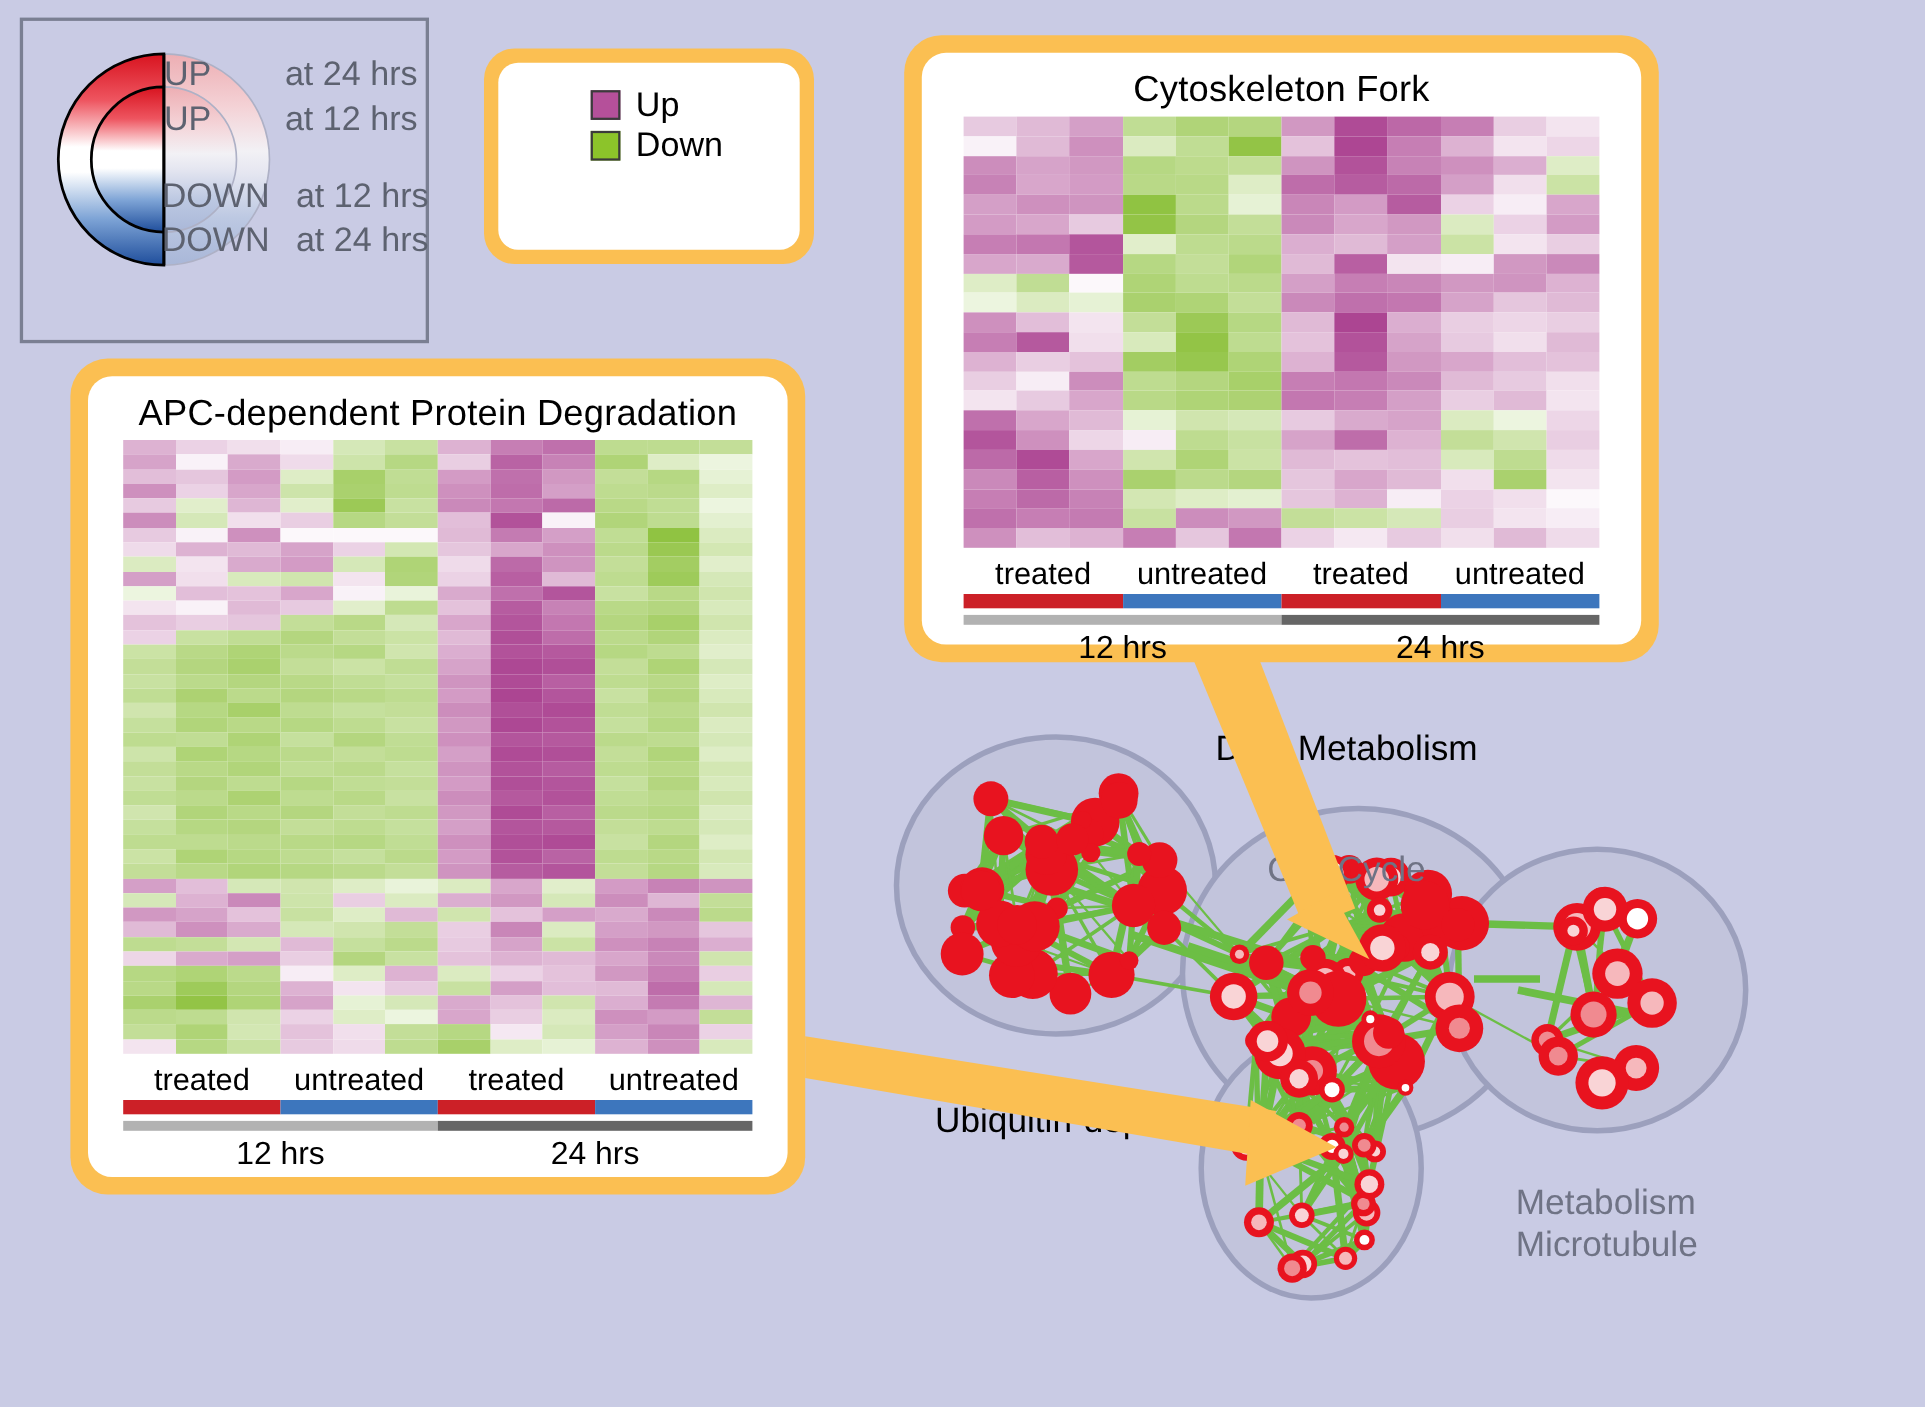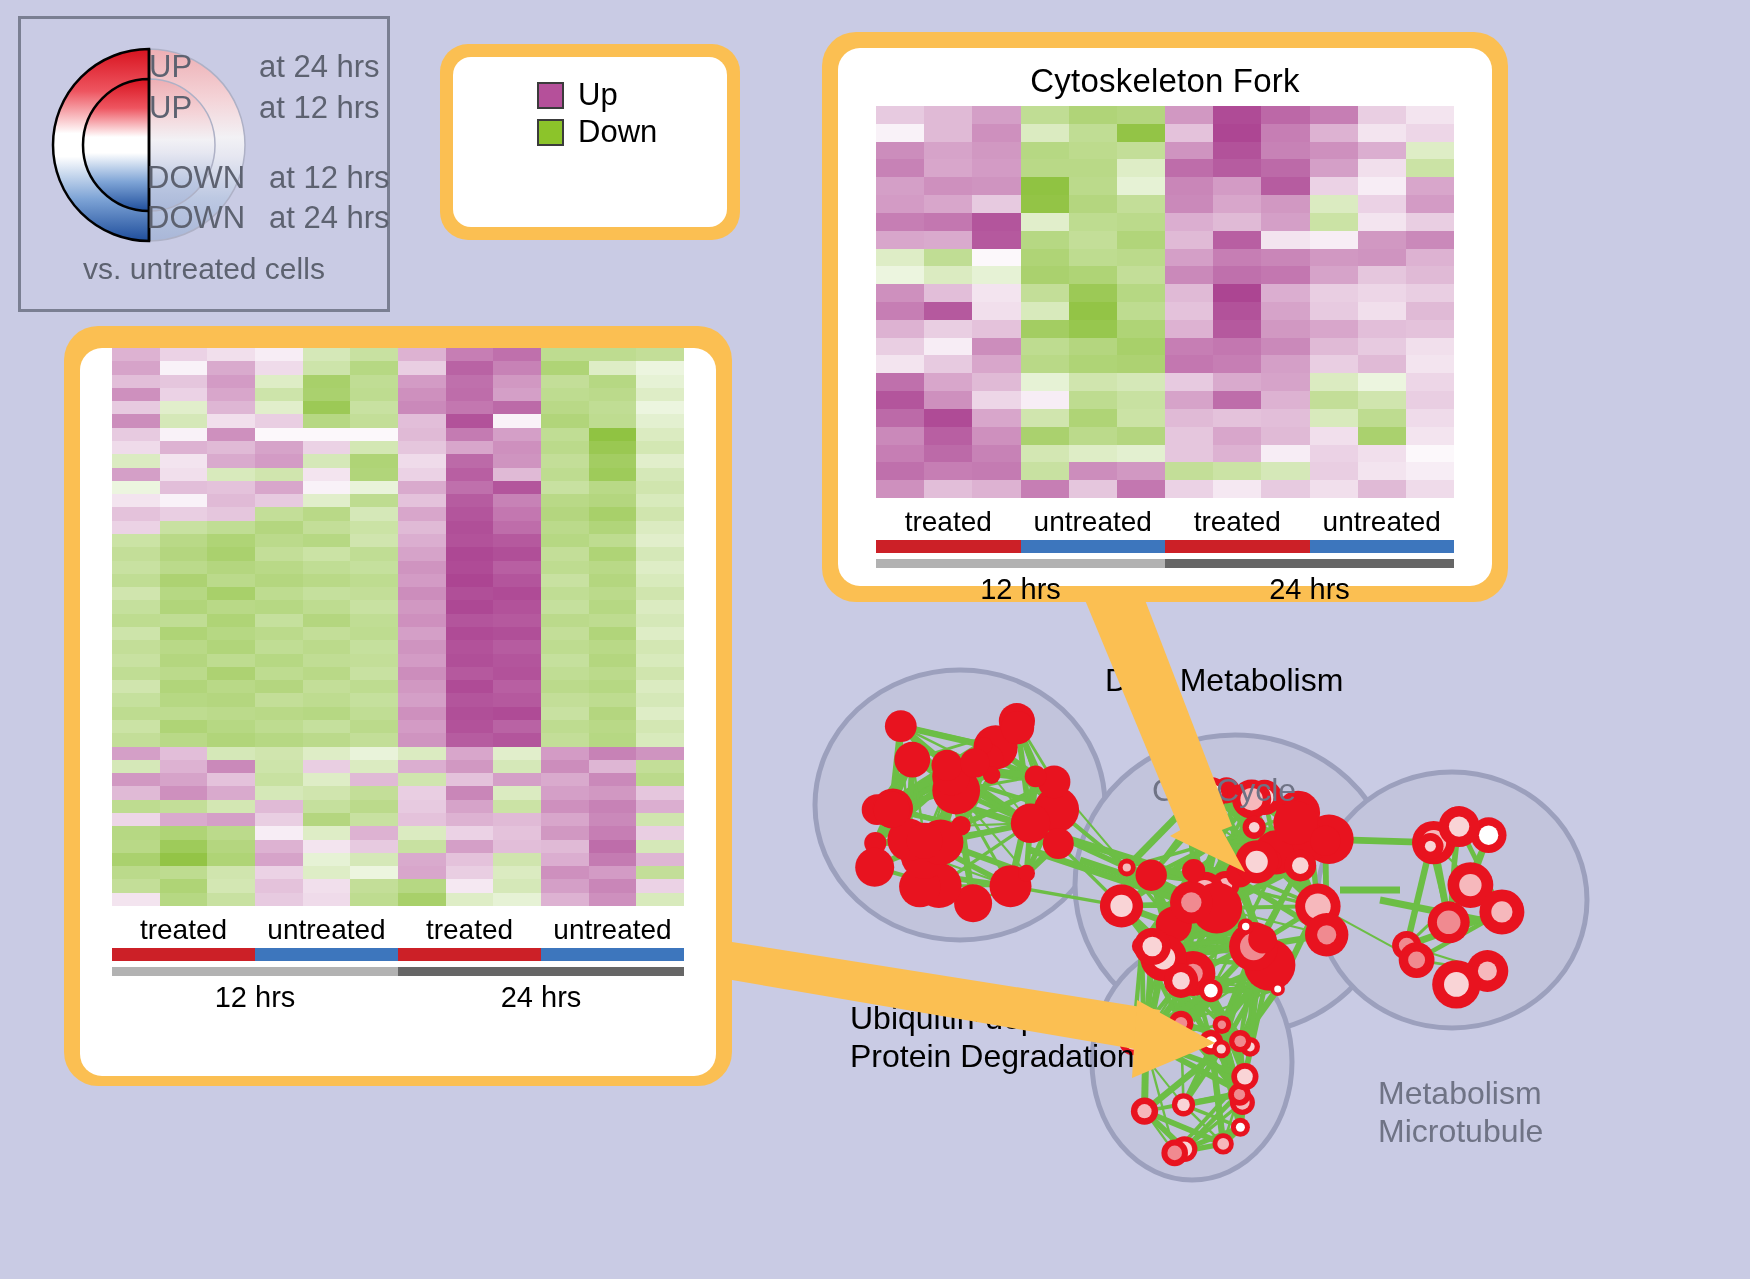--- a/index.html
+++ b/index.html
@@ -174,21 +174,20 @@
   <div class="key-text" style="left:128px; top:71px;">UP</div>
   <div class="key-text" style="left:238px; top:71px;">at 12 hrs</div>
 
   <div class="key-text" style="left:126px; top:141px;">DOWN</div>
   <div class="key-text" style="left:248px; top:141px;">at 12 hrs</div>
 
   <div class="key-text" style="left:126px; top:181px;">DOWN</div>
   <div class="key-text" style="left:248px; top:181px;">at 24 hrs</div>
 
   <div id="key-caption">
-    <div>vs. untreated cells</div>
   </div>
 </div>
 
 <div class="panel" id="legend-box">
   <div class="panel-inner">
     <div class="legend-rows">
       <div class="legend-row">
         <span class="legend-swatch" id="sw-up" style="background: rgb(181, 80, 154);"></span>
         <span class="legend-label">Up</span>
       </div>
@@ -489,20 +488,21 @@
       <div class="time-labels" id="rf-timelabels" style="width: 578px;">
           <div>12 hrs</div>
           <div>24 hrs</div>
         </div>
     </div>
   </div>
 </div>
 
 <div class="panel" id="apc-panel">
   <div class="panel-inner">
+    <div class="hm-title">APC-dependent Protein Degradation</div>
     <div class="hm-grid" id="apc-grid" style="grid-template-columns: repeat(12, 1fr); grid-template-rows: repeat(42, 1fr); width: 572px; height: 558px; margin: 6px auto 0px;">
         <div class="hm-cell" style="background: rgb(221, 178, 210);"></div>
         <div class="hm-cell" style="background: rgb(235, 210, 229);"></div>
         <div class="hm-cell" style="background: rgb(241, 223, 236);"></div>
         <div class="hm-cell" style="background: rgb(247, 237, 245);"></div>
         <div class="hm-cell" style="background: rgb(213, 232, 184);"></div>
         <div class="hm-cell" style="background: rgb(200, 225, 161);"></div>
         <div class="hm-cell" style="background: rgb(221, 178, 210);"></div>
         <div class="hm-cell" style="background: rgb(198, 126, 180);"></div>
         <div class="hm-cell" style="background: rgb(191, 112, 172);"></div>
@@ -1923,21 +1923,20 @@
   </svg>
 
   <div class="net-label" id="label-dna">DNA Metabolism</div>
   <div class="net-label" id="label-cc">Cell Cycle</div>
   <div class="net-label" id="label-mt">
     <div>Metabolism</div>
     <div>Microtubule</div>
   </div>
   <div class="net-label" id="label-ub">
     <div>Ubiquitin-dependent</div>
-    <div>Protein Degradation</div>
   </div>
 </div>
 
 <svg style="position:absolute;left:0;top:0;width:1750px;height:1279px;pointer-events:none">
 
   <path d="M1085,600 L1145,600 L1232,826 L1186,844 Z" fill="#fbbf52"></path>
   <path d="M1245,872 L1170,836 L1212,812 Z" fill="#fbbf52"></path>
 
   <path d="M732,942 L1160,1010 L1152,1052 L732,980 Z" fill="#fbbf52"></path>
   <path d="M1215,1043 L1137,1000 L1132,1078 Z" fill="#fbbf52"></path>

